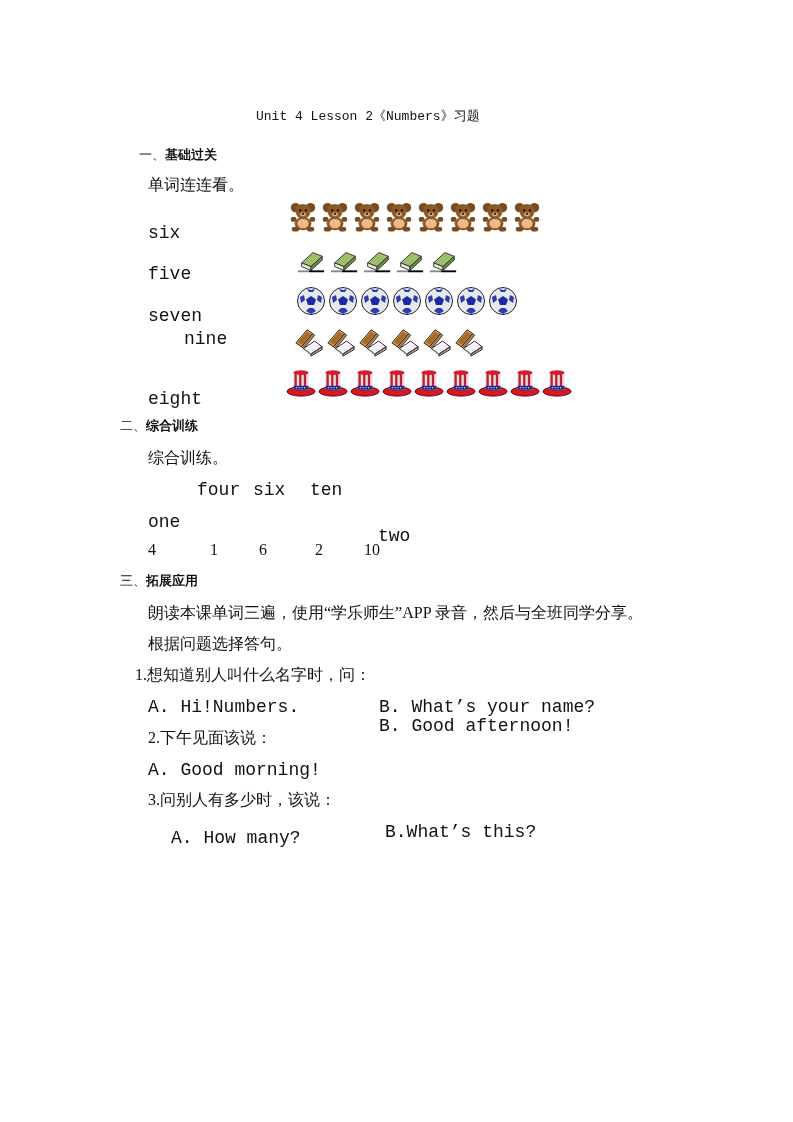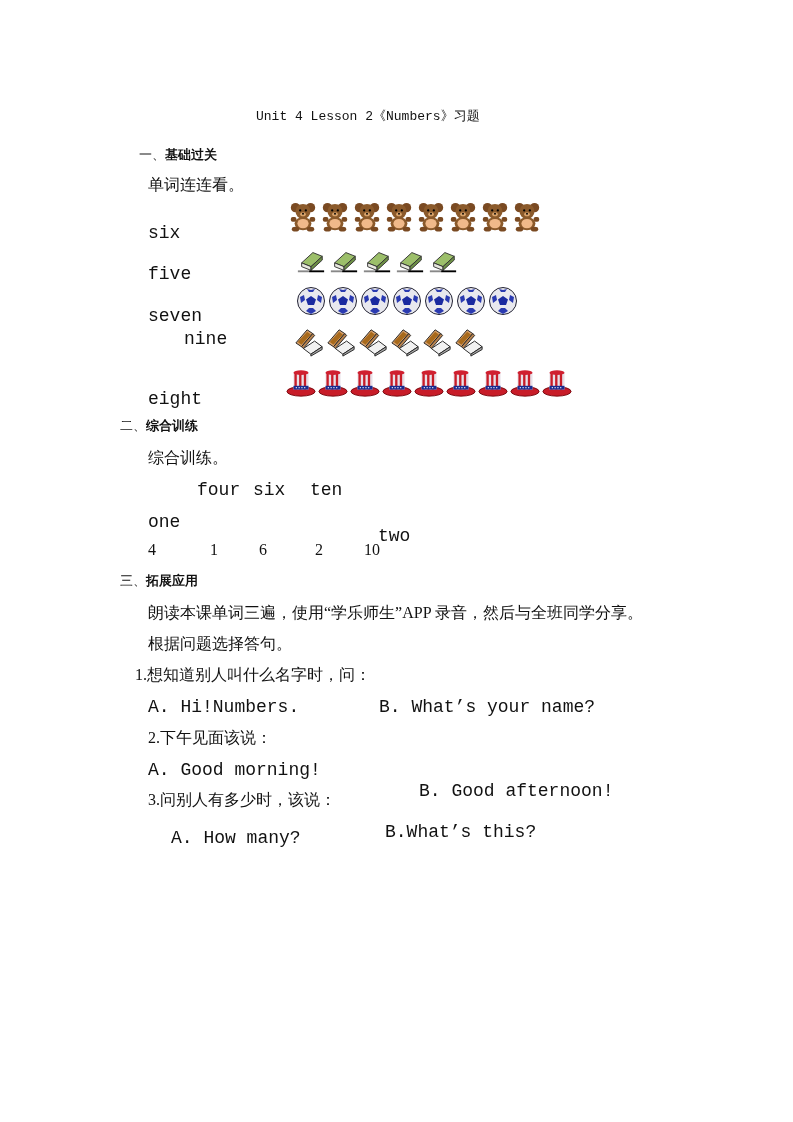--- a/index.html
+++ b/index.html
@@ -463,17 +463,17 @@
 </div>
 <div class="abs txt" style="left:148px; top:603px;">朗读本课单词三遍，使用“学乐师生”APP 录音，然后与全班同学分享。</div>
 <div class="abs txt" style="left:148px; top:634px;">根据问题选择答句。</div>
 
 <div class="abs txt" style="left:135px; top:665px;">1.想知道别人叫什么名字时，问：</div>
 <div class="abs mono" style="left:148px; top:697px;">A.  Hi!Numbers.</div>
 <div class="abs mono" style="left:379px; top:697px;">B. What’s your name?</div>
 
 <div class="abs txt" style="left:148px; top:728px;">2.下午见面该说：</div>
 <div class="abs mono" style="left:148px; top:760px;">A. Good morning!</div>
-<div class="abs mono" style="left:379px; top:781px;margin-left:40px;">B. Good afternoon!</div>
+<div class="abs mono" style="left:379px; top:716px;">B. Good afternoon!</div>
 
 <div class="abs txt" style="left:148px; top:790px;">3.问别人有多少时，该说：</div>
 <div class="abs mono" style="left:148px; top:828px;margin-left:23px;">A. How many?</div>
 <div class="abs mono" style="left:385px; top:822px;">B.What’s this?</div>
 
 </body></html>

